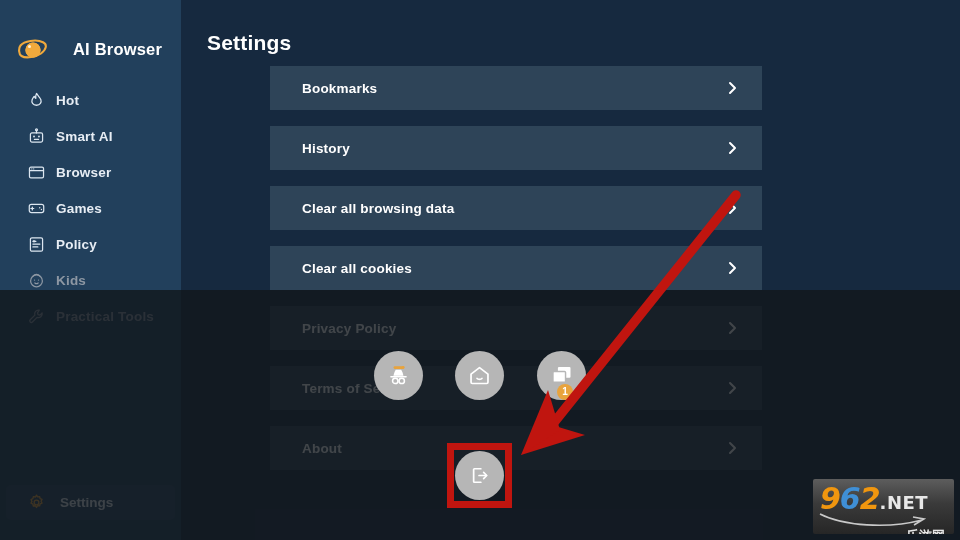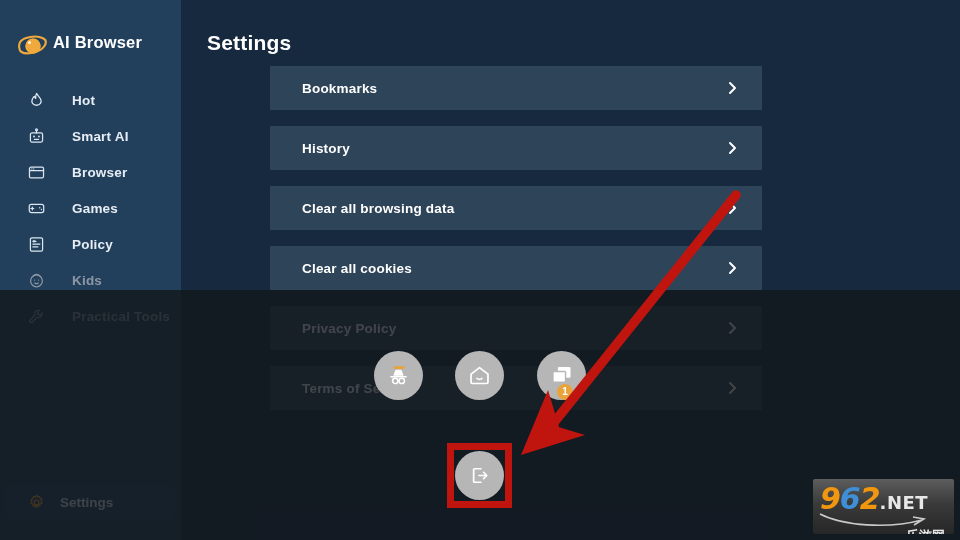--- a/index.html
+++ b/index.html
@@ -16,35 +16,35 @@
   }
 
   
   .sidebar {
     position: absolute; left: 0; top: 0;
     width: 181px; height: 540px;
     background: #22405c;
     z-index: 2;
   }
   .brand {
-    display: flex; 
-    gap: 5px;
+    display: flex; align-items: center;
+    gap: 25px;
     padding: 33px 0 0 18px;
     height: 66px;
   }
   .brand-mark { width: 30px; height: 26px; flex: 0 0 auto; }
   .brand-title {
     font-size: 16.5px; font-weight: bold; color: #ffffff;
     letter-spacing: .2px;
   }
 
   .nav { margin-top: 16px; }
   .nav-item {
     display: flex; align-items: center;
-    gap: 26px;
+    gap: 10px;
     height: 36px;
     padding-left: 27px;
     color: #e7edf4;
     font-size: 13.5px; font-weight: bold;
     letter-spacing: .2px;
   }
   .nav-item .ico { width: 19px; height: 19px; flex: 0 0 auto; display:block; }
   .nav-item .ico svg { display:block; width: 19px; height: 19px; }
 
   
@@ -337,20 +337,28 @@
 
       <div class="row">
         <span class="row-label">Terms of Service</span>
         <span class="row-chev">
           <svg viewBox="0 0 15 15" width="15" height="15" fill="none" stroke="#ffffff" stroke-width="2" stroke-linecap="round" stroke-linejoin="round">
               <path d="M5 2.5L10 7.5L5 12.5"></path>
             </svg>
         </span>
       </div>
 
+      <div class="row">
+        <span class="row-label">About</span>
+        <span class="row-chev">
+          <svg viewBox="0 0 15 15" width="15" height="15" fill="none" stroke="#ffffff" stroke-width="2" stroke-linecap="round" stroke-linejoin="round">
+              <path d="M5 2.5L10 7.5L5 12.5"></path>
+            </svg>
+        </span>
+      </div>
 
     </div>
   </section>
 
   <div class="dim"></div>
 
   <div class="fabs">
 
     <div class="fab fab-incognito">
       <span>

